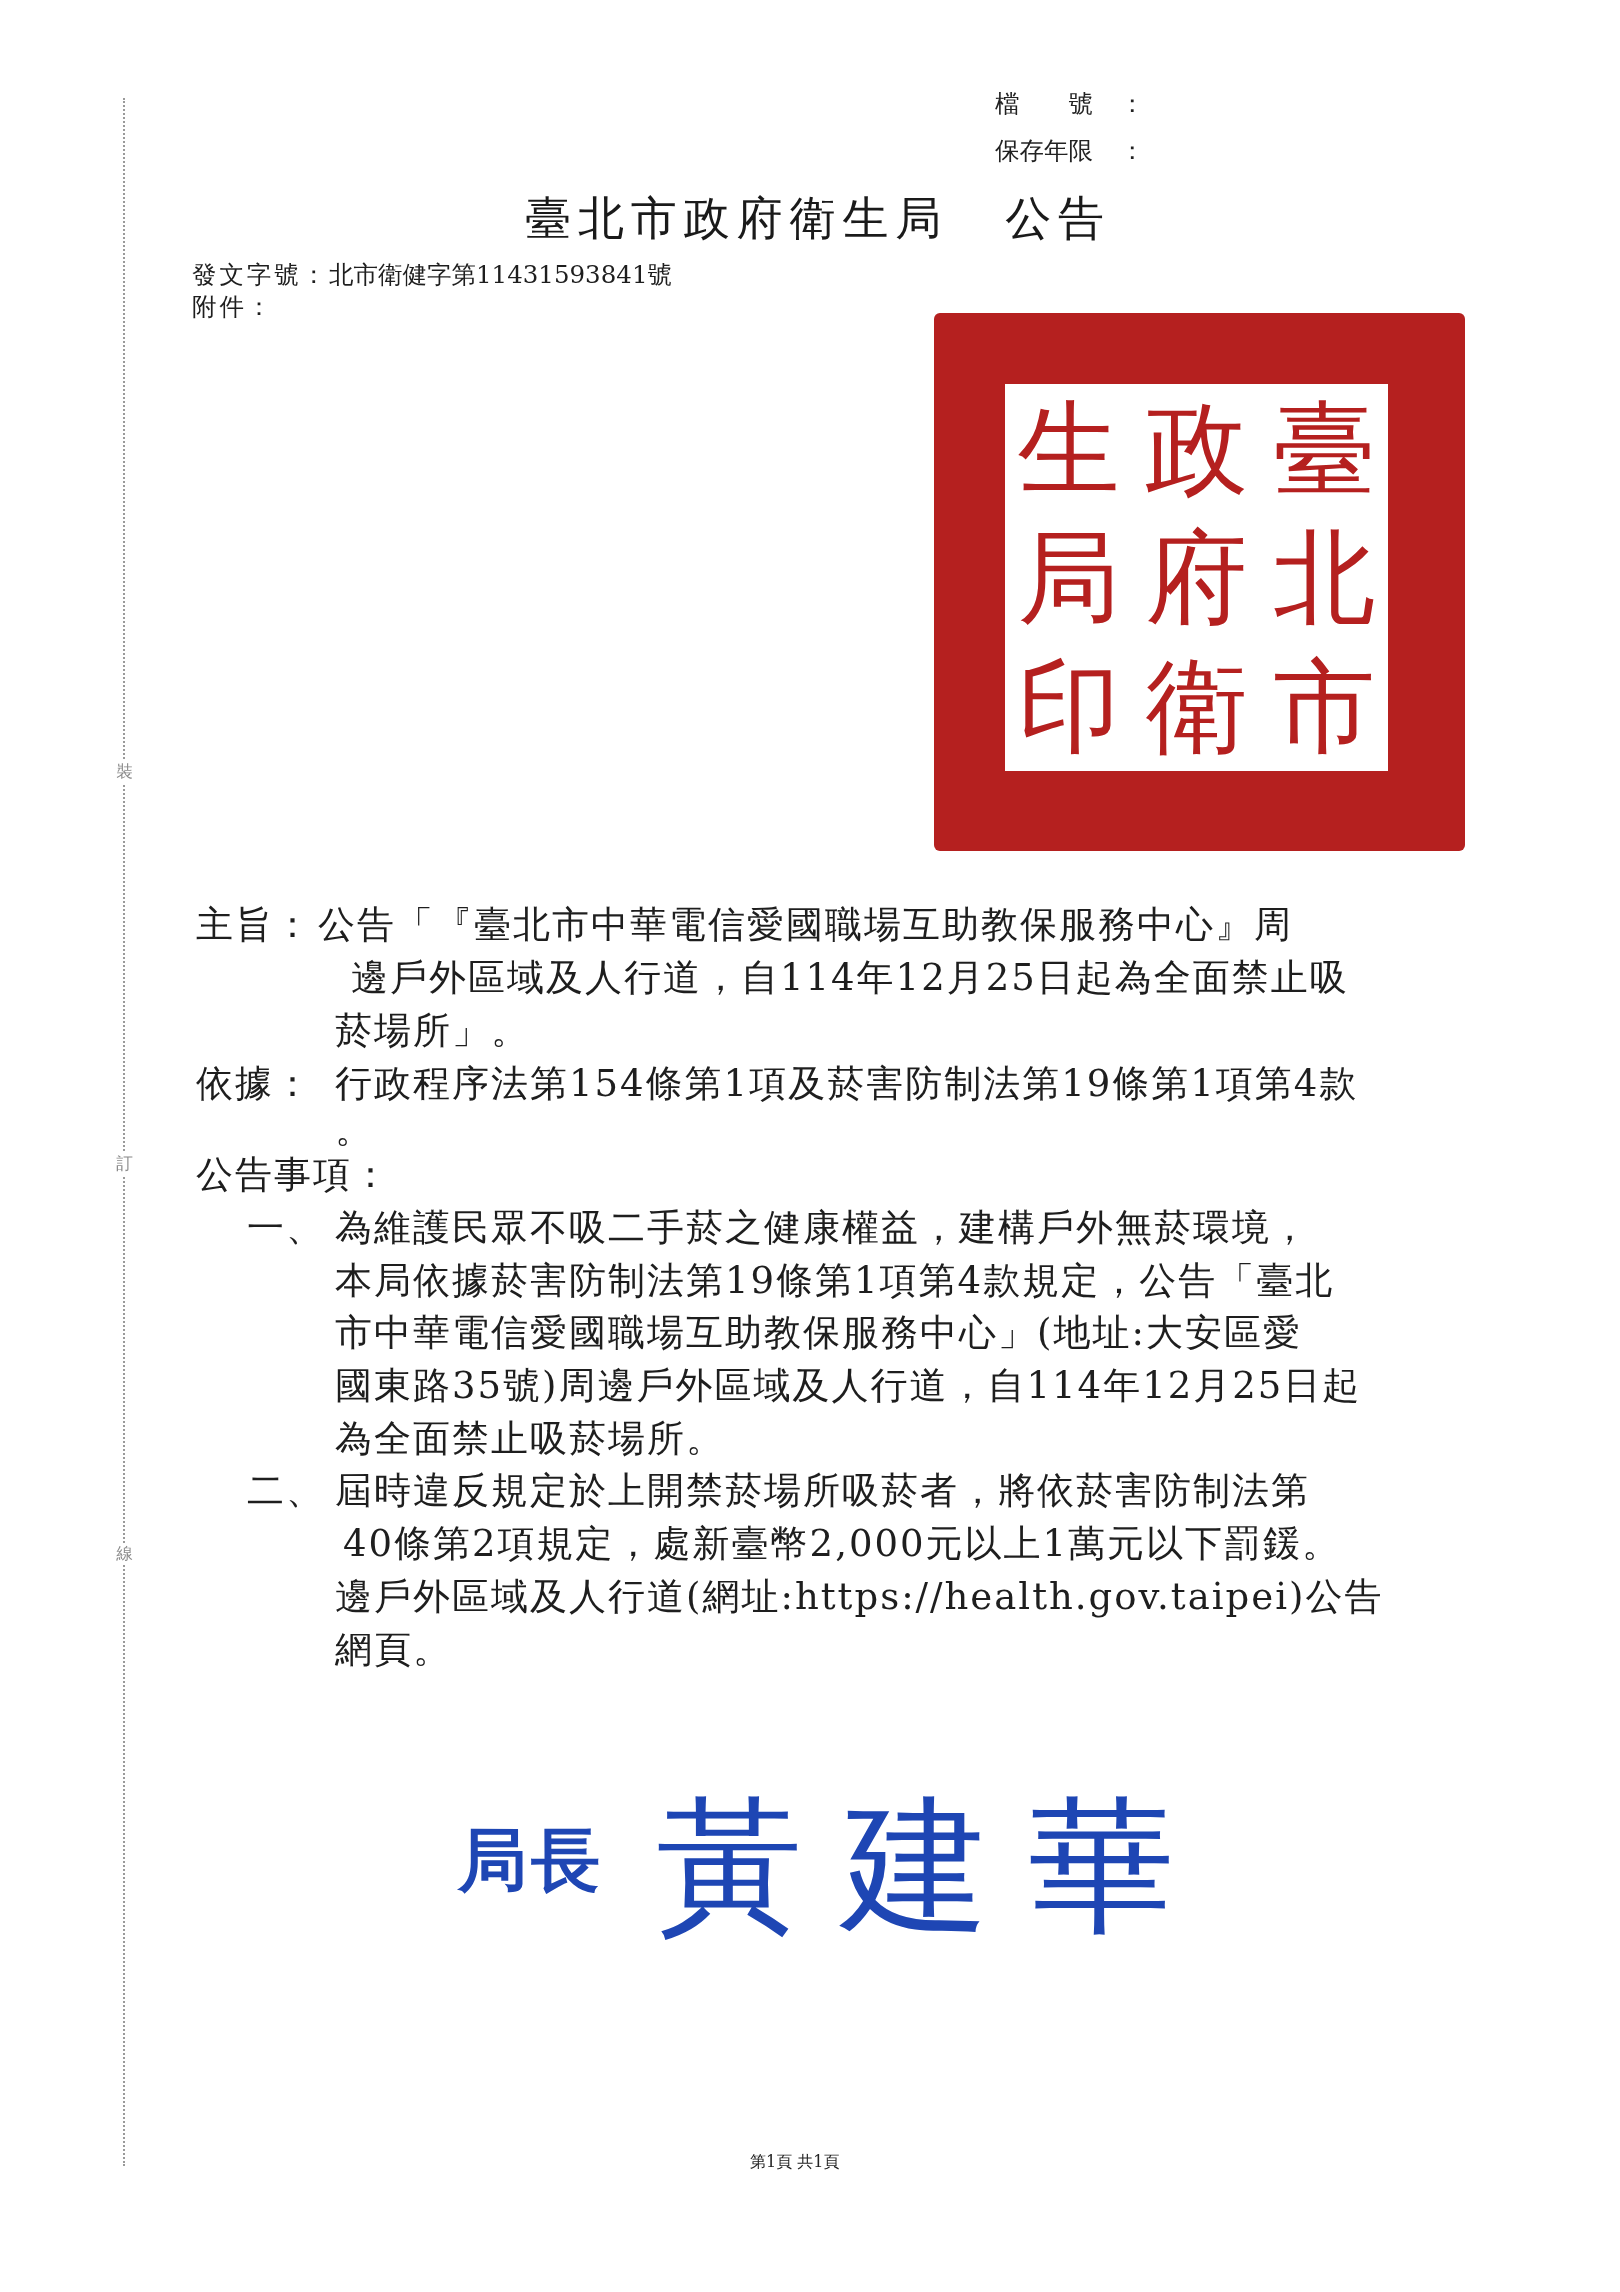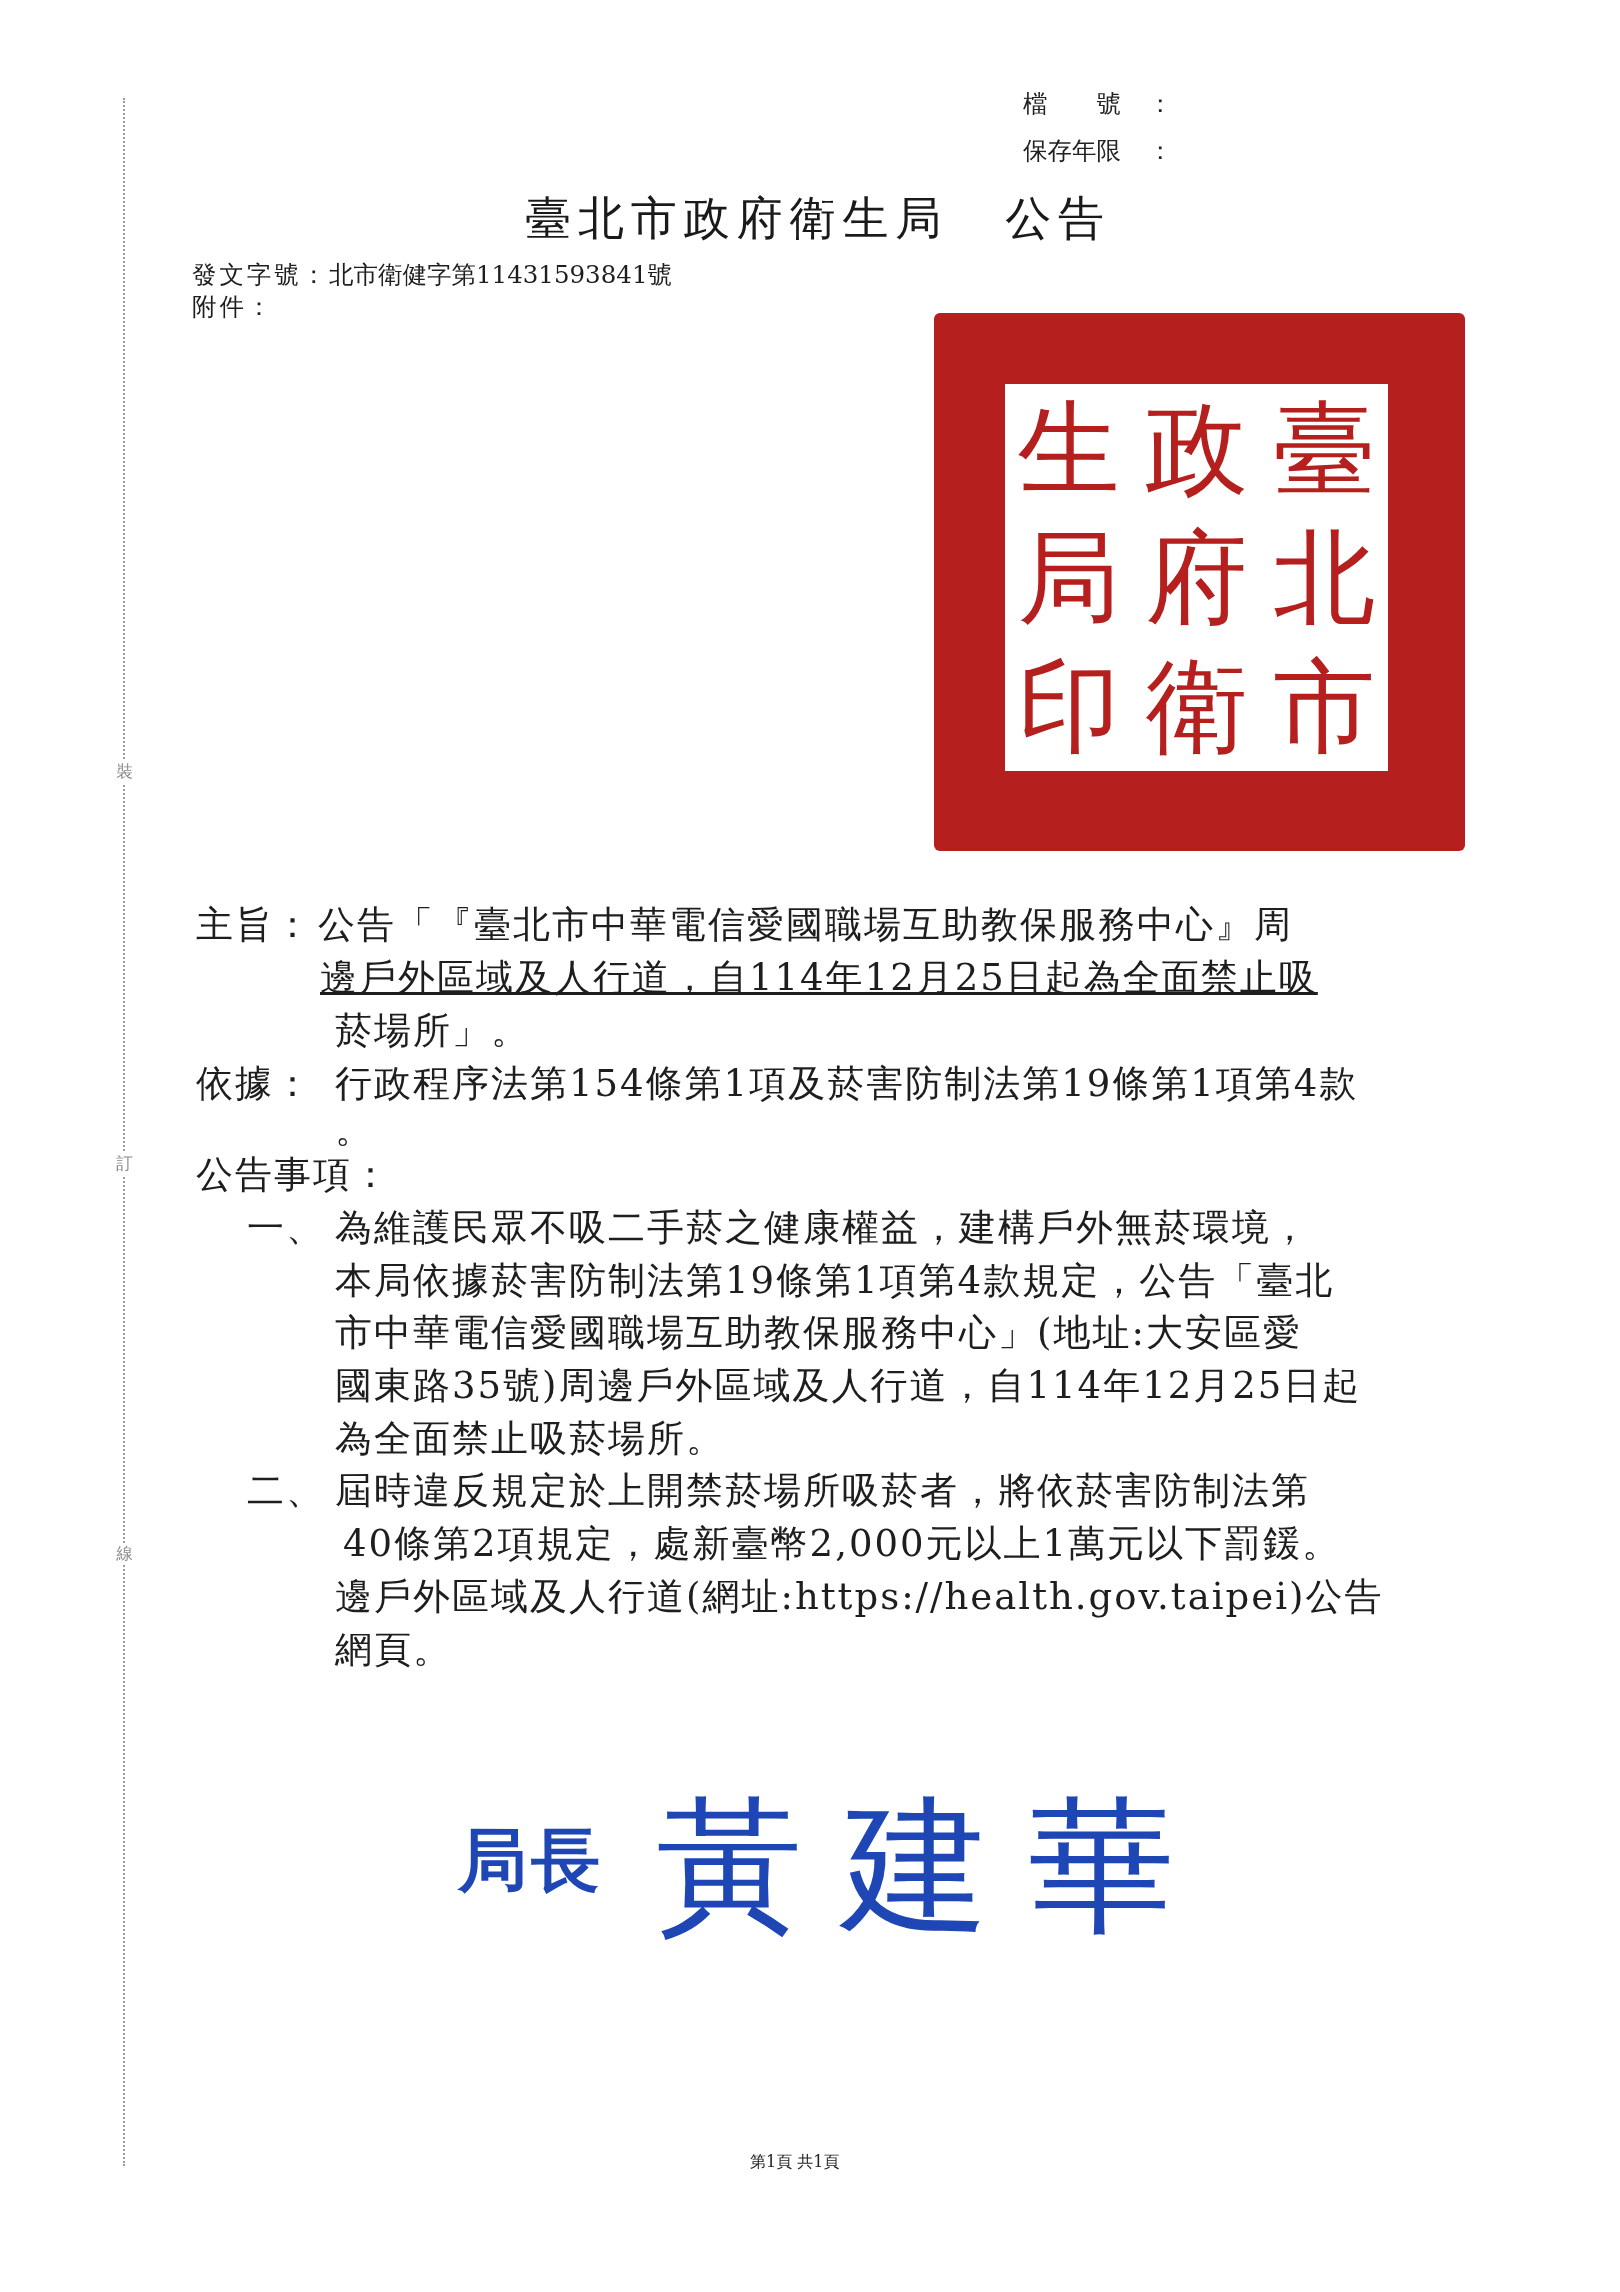--- a/index.html
+++ b/index.html
@@ -14,21 +14,21 @@
       border-left: 2.9px dotted #9a9a9a;
     }
     .binding-mark {
       position: absolute; left: 110px; width: 29px; text-align: center;
       font-size: 16.7px; color: #8a8a8a; background: #fff; line-height: 21.6px;
     }
 
     
     .meta-box { position: absolute; left: 995px; top: 80px; font-size: 24.5px; line-height: 47px; color: #222; }
     .meta-row { display: flex; }
-    .meta-label { width: 125px; display: flex; justify-content: space-between; margin-left: 28px; }
+    .meta-label { width: 125px; display: flex; justify-content: space-between; }
     .meta-colon { width: 23.5px; text-align: center; }
 
     
     .doc-title {
       position: absolute; left: 525px; top: 188px; font-size: 46px; letter-spacing: 6.9px;
       color: #1a1a1a; white-space: nowrap;
     }
     .doc-title .gap { display: inline-block; width: 57px; }
 
     
@@ -113,21 +113,21 @@
     <div class="seal-char">生</div>
     <div class="seal-char">局</div>
     <div class="seal-char">印</div>
   </div>
 </div>
 
 <div class="body-block" style="top:0; left:0;">
 
   <div class="line" style="left:196px; top:901px;">主旨：</div>
   <div class="line" style="left:318px; top:901px;text-align:right;">公告「『臺北市中華電信愛國職場互助教保服務中心』周</div>
-  <div class="line" style="left:320px; top:954px;text-decoration:underline;">邊戶外區域及人行道，自114年12月25日起為全面禁止吸</div>
+  <div class="line" style="left:351px; top:954px;">邊戶外區域及人行道，自114年12月25日起為全面禁止吸</div>
   <div class="line" style="left:335px; top:1007px;">菸場所」。</div>
 
   <div class="line" style="left:196px; top:1060px;">依據：</div>
   <div class="line" style="left:335px; top:1060px;">行政程序法第154條第1項及菸害防制法第19條第1項第4款</div>
   <div class="line" style="left:335px; top:1106px;">。</div>
 
   <div class="line" style="left:196px; top:1151px;">公告事項：</div>
 
   <div class="line" style="left:247px; top:1204px;">一、</div>
   <div class="line" style="left:335px; top:1204px;">為維護民眾不吸二手菸之健康權益，建構戶外無菸環境，</div>

